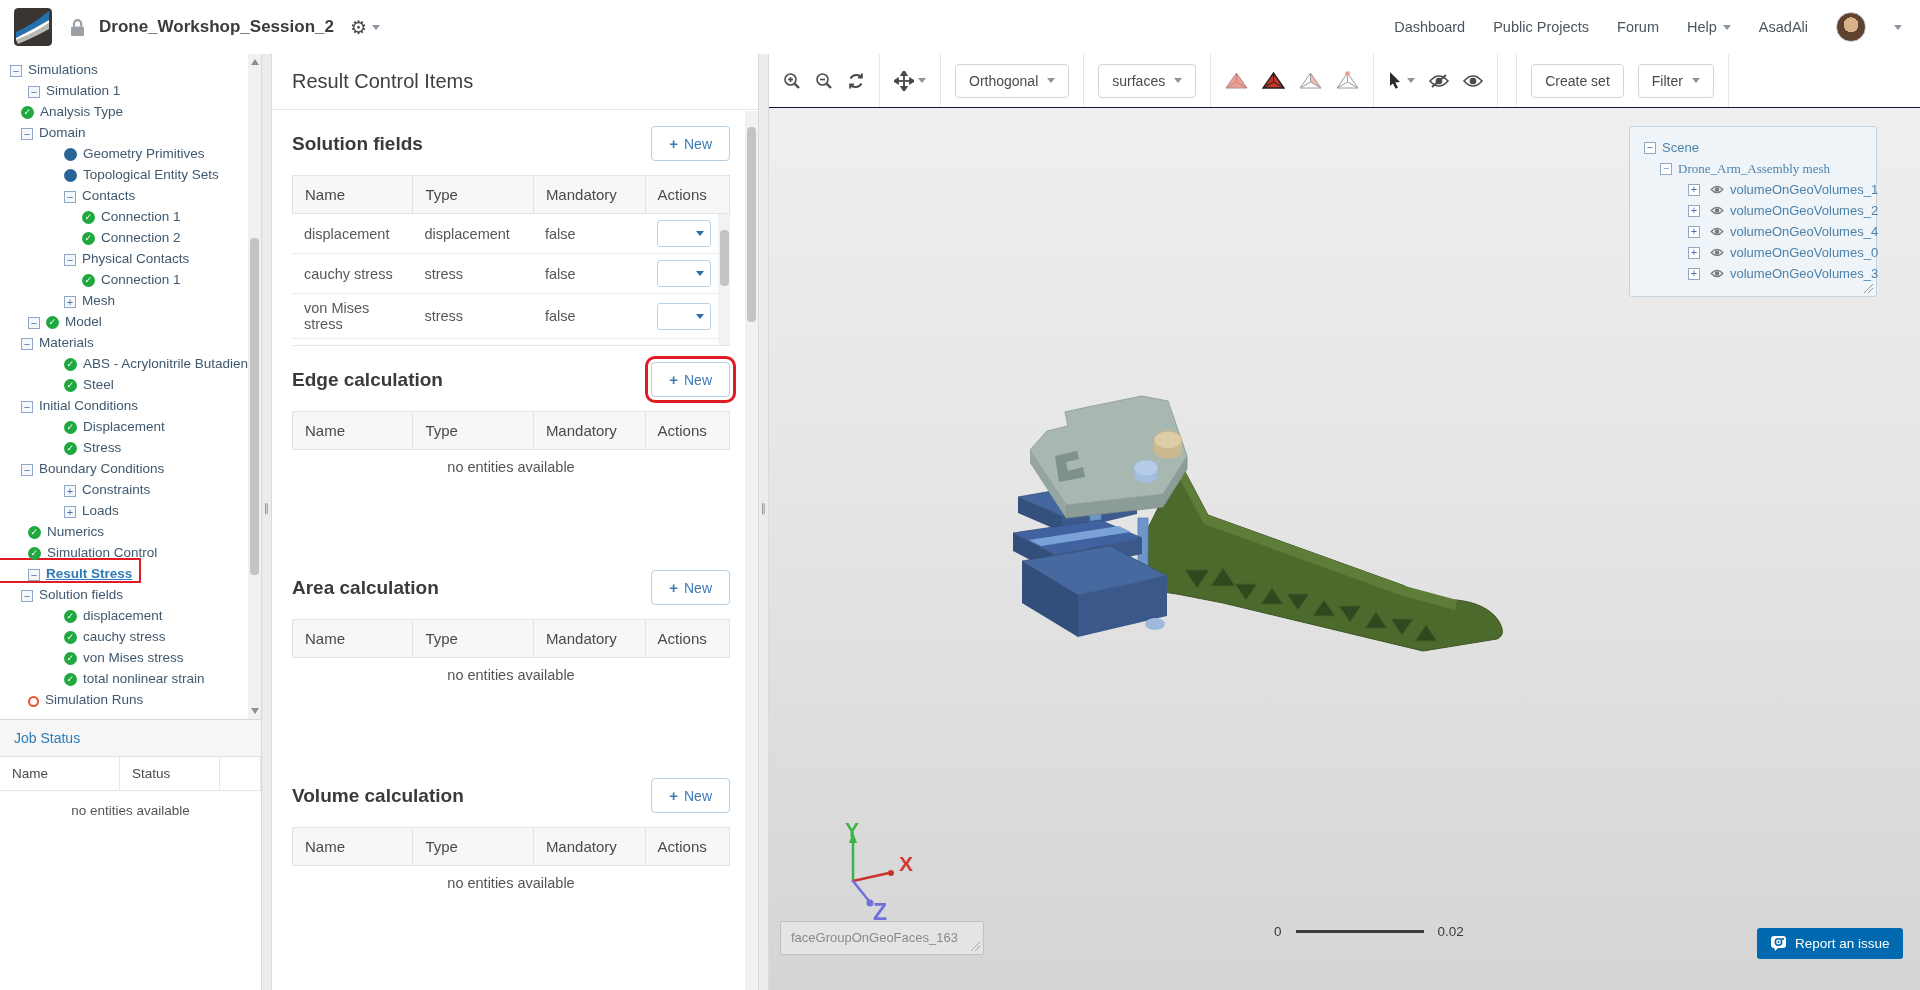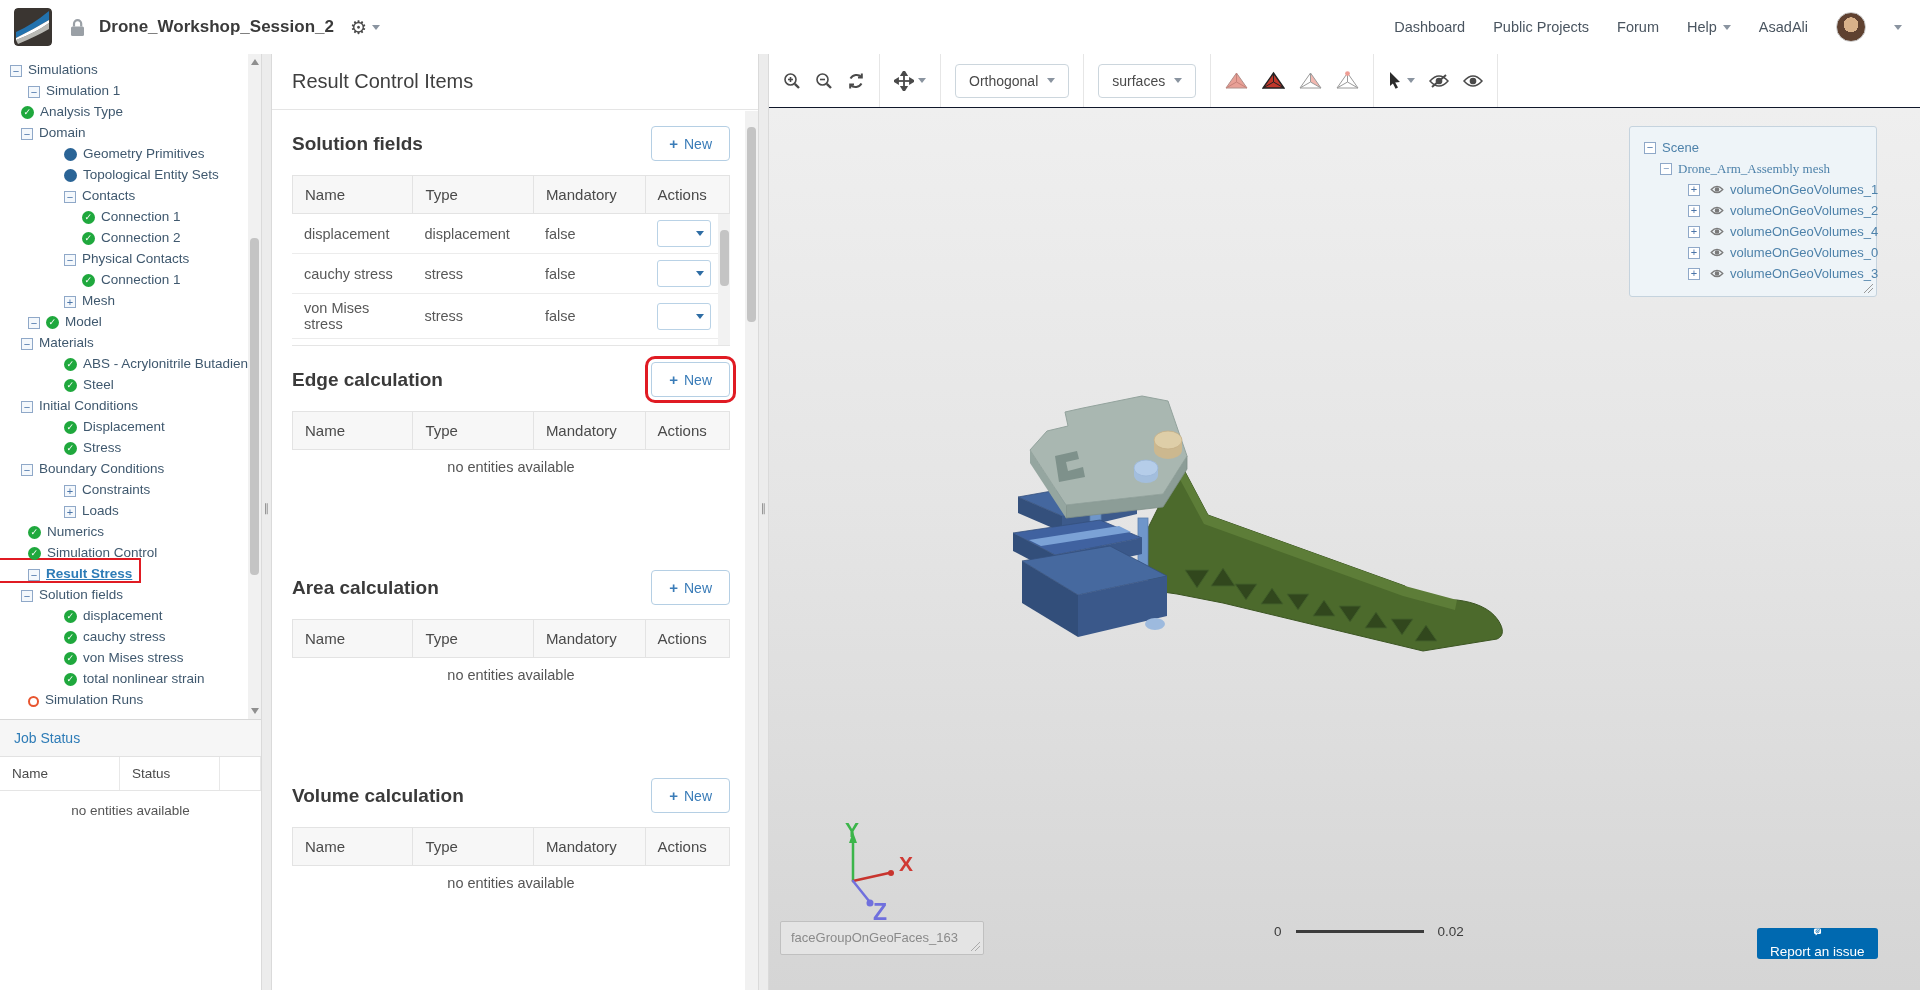--- a/index.html
+++ b/index.html
@@ -102,21 +102,21 @@
   .srow .eye { margin:0 6px 0 4px; display:inline-flex; }
   .scene .rsz { position:absolute; right:3px; bottom:3px; }
 
   
   .statusbox { position:absolute; left:11px; top:813px; width:204px; height:34px; background:#e4e4e4;
     border:1px solid #c0c0c0; border-radius:2px; font-size:13px; color:#8a8a8a; padding:8px 10px; }
   .statusbox .rsz { position:absolute; right:3px; bottom:3px; }
   .scalebar { position:absolute; top:816px; left:505px; display:flex; align-items:center; gap:14px; font-size:13.5px; color:#3c3c3c; }
   .scaleline { width:128px; height:3px; background:#3c3c3c; }
   .report { position:absolute; left:988px; top:820px; height:31px; padding:0 13px; background:#0069b0; border-radius:3px;
-    color:#fff; font-size:13.5px; display:flex; align-items:center; gap:8px; cursor:pointer;flex-direction:column; }
+    color:#fff; font-size:13.5px; display:flex; align-items:center; gap:8px; cursor:pointer; }
 </style>
 </head>
 <body>
 
 <div class="app">
 
   <header class="hdr">
     <svg class="logo" viewBox="0 0 38 38">
       <rect x="0" y="0" width="38" height="38" rx="4" fill="#3a3531"></rect>
       <path d="M2,24 Q18,17 35,3 L35,12 Q20,21 2,30 Z" fill="#2272ae"></path>
@@ -576,20 +576,29 @@
                 <line x1="3" y1="13" x2="17" y2="1" stroke-width="2"></line>
               </svg>
             </span>
           <span class="tb-ic">
             <svg width="20" height="14" viewBox="0 0 20 14" fill="none" stroke="#4a4a4a" stroke-width="1.5">
                 <path d="M1,7 Q10,-3 19,7 Q10,17 1,7 Z"></path>
                 <circle cx="10" cy="7" r="2.6" fill="#4a4a4a"></circle>
               </svg>
             </span>
         </div>
+        <div class="tb-group" style="margin-left:18px;border-left:1px solid #e6e6e6;">
+          <button class="tb-btn">
+              <span>Create set</span>
+            </button>
+          <button class="tb-btn">
+              <span>Filter</span>
+              <span class="caret"></span>
+            </button>
+        </div>
         <div style="flex:1;"></div>
       </div>
 
       <div class="canvas">
 
         <svg style="position:absolute;left:200px;top:250px;" width="600" height="350" viewBox="0 0 600 350">
 
           <path d="M213,108 L239,157 L436,228 L454,243 L488,242 C505,244 521,250 529,262 C535,271 535,278 528,281 L454,293 L354,269 L254,245 L208,236 L180,232 L179,170 L196,136 Z" fill="#4c6a2c" stroke="#3c5523" stroke-width="1"></path>
           <path d="M213,108 L239,157 L436,228 L488,242 L486,252 L434,238 L235,166 L207,114 Z" fill="#5d7d38"></path>
           <g fill="#31471d" stroke="#42602a" stroke-width="1">

